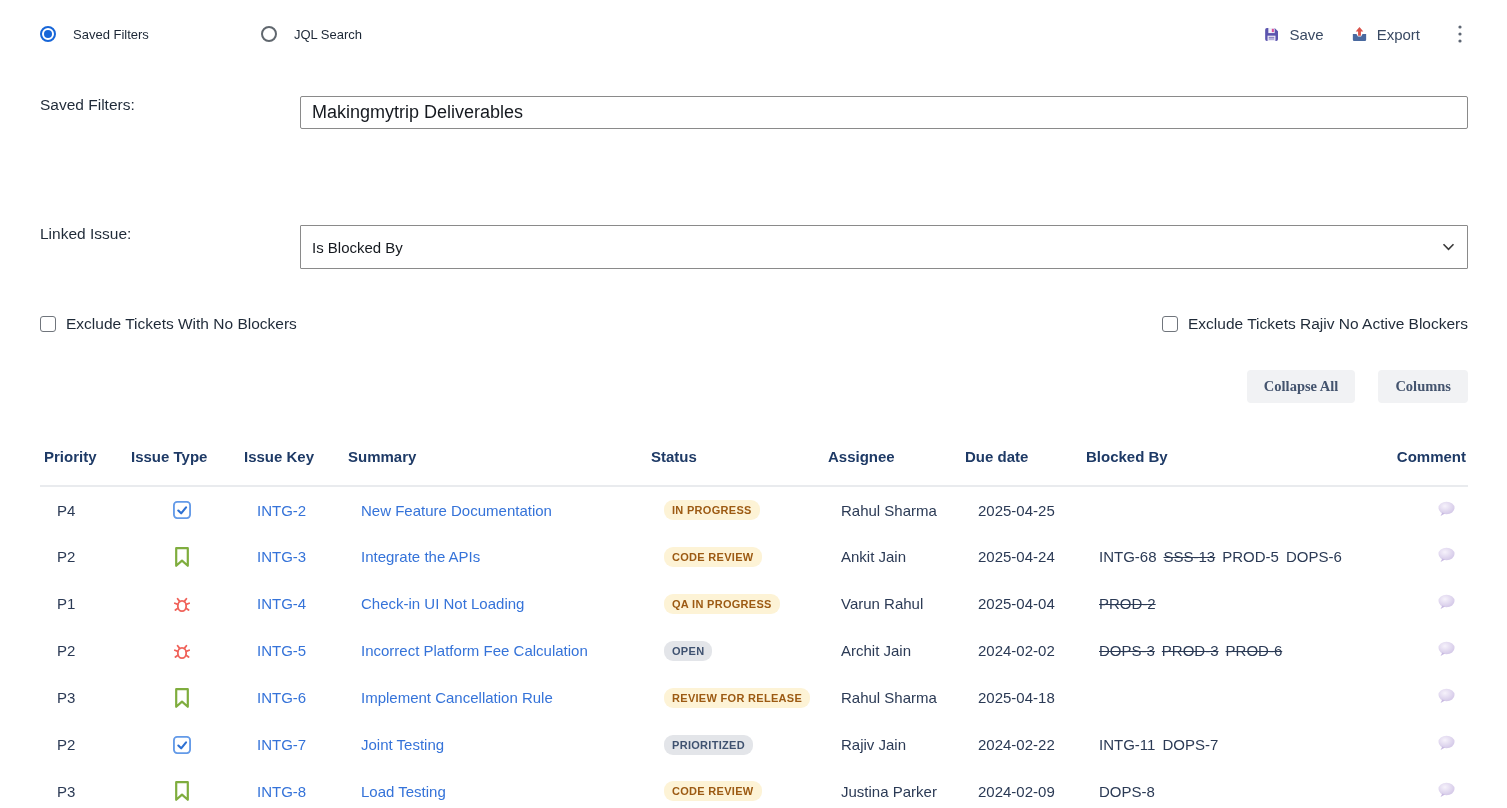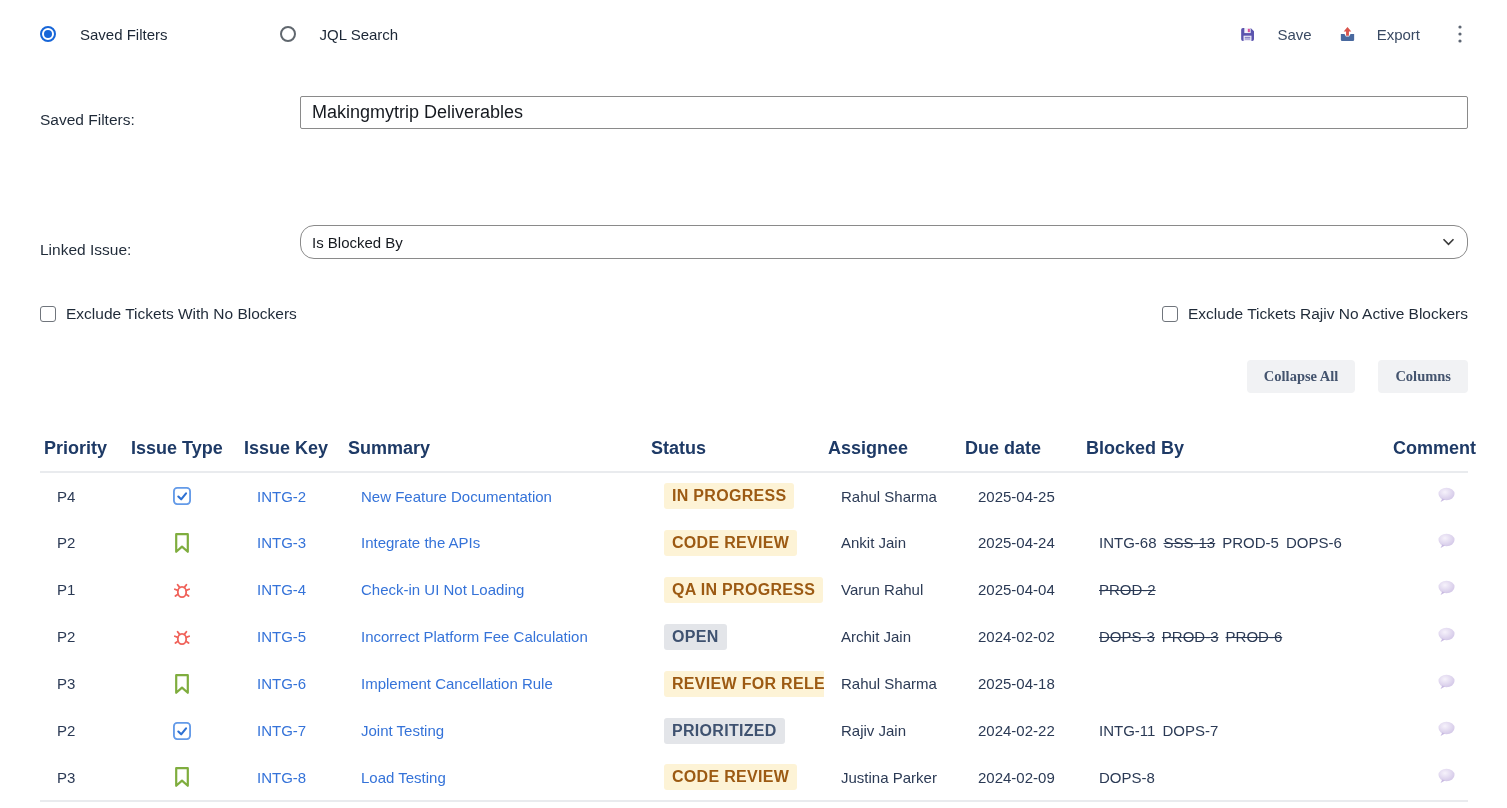--- a/index.html
+++ b/index.html
@@ -15,62 +15,62 @@
   *{box-sizing:border-box}
   html,body{margin:0;padding:0}
   body{
     width:1507px;height:808px;background:#ffffff;overflow:hidden;
     font-family:"Liberation Sans",sans-serif;color:var(--body-text);
   }
   .container{padding:0 39px 0 40px}
 
   
   .toolbar{display:flex;align-items:center;margin-top:22px;height:24px}
-  .radio-group{display:flex;align-items:center;gap:24px;cursor:pointer;font-size:15px;color:#1c2736}
+  .radio-group{display:flex;align-items:center;gap:17px;cursor:pointer;font-size:13px;color:#1c2736}
   .radio-group.jql{margin-left:112px}
   .radio{width:16px;height:16px;border-radius:50%;position:relative;background:#fff;flex:none}
   .radio.selected{border:2px solid var(--accent-blue)}
   .radio.selected::after{content:"";position:absolute;left:2px;top:2px;width:8px;height:8px;border-radius:50%;background:var(--accent-blue)}
   .radio.unselected{border:2px solid #60676e}
   .toolbar-right{margin-left:auto;display:flex;align-items:center;gap:26px}
-  .tool-btn{display:flex;align-items:center;gap:20px;font-size:15px;color:#3a4a63;cursor:pointer}
+  .tool-btn{display:flex;align-items:center;gap:8px;font-size:15px;color:#3a4a63;cursor:pointer}
   .kebab{display:flex;align-items:center;padding:0 6px;margin-left:6px;cursor:pointer}
 
   
-  .form-row{display:flex;align-items:flex-end}
+  .form-row{display:flex;align-items:flex-start}
   .form-label{width:260px;font-size:15.5px;color:#1f2a38}
   .text-input{flex:1;height:33px;border:1px solid #8a8a8a;border-radius:2px;padding:0 11px;
     font-size:18px;font-family:inherit;color:#15191f;background:#fff}
   .select-wrap{flex:1;position:relative}
-  .select-input{width:100%;height:34px;border:1px solid #8a8a8a;border-radius:14px;padding:4px 11px;
+  .select-input{width:100%;height:44px;border:1px solid #8a8a8a;border-radius:1px;padding:4px 11px;
     font-size:15px;color:#15191f;background:#fff;display:flex;align-items:center;cursor:pointer}
   .select-chevron{position:absolute;right:13px;top:50%;transform:translateY(-50%);pointer-events:none;display:flex}
 
   
   .checkbox-row{display:flex;justify-content:space-between;align-items:center;margin-top:46px}
   .checkbox-group{display:flex;align-items:center;gap:10px;font-size:15.5px;color:#1f2a38;cursor:pointer}
   .checkbox{width:16px;height:16px;border:1.5px solid #70757c;border-radius:3px;background:#fff;flex:none}
 
   
   .actions-row{display:flex;justify-content:flex-end;gap:23px;margin-top:37px}
   .ghost-btn{background:#f1f2f4;border:none;border-radius:4px;padding:8px 17px;
     font-size:14.5px;font-weight:600;color:#44546e;font-family:Liberation Serif, serif;cursor:pointer}
 
   
   table{border-collapse:collapse;table-layout:fixed;width:1428px;margin-top:39px}
-  thead th{font-size:18px;font-weight:700;color:var(--header-text);text-align:left;
-    padding:6px 4px 12px 4px;border-bottom:2px solid #e9ebee;white-space:nowrap}
+  thead th{font-size:15px;font-weight:700;color:var(--header-text);text-align:left;
+    padding:6px 4px 20px 4px;border-bottom:2px solid #e9ebee;white-space:nowrap}
   tbody td{font-size:15px;padding:0 4px 0 17px;height:47px;vertical-align:middle;white-space:nowrap;overflow:hidden}
   tbody tr:last-child td{border-bottom:2px solid #e9ebee}
   th.col-comment{text-align:right;padding-right:2px}
   td.col-comment{text-align:right;padding-right:12px}
   td.col-issuetype{text-align:center;padding-left:0}
   .type-icon{display:inline-flex;vertical-align:middle}
   .link{color:var(--link);text-decoration:none;cursor:pointer}
-  .badge{display:inline-block;font-size:16px;font-weight:700;padding:4px 8px;border-radius:3px;letter-spacing:.3px}
+  .badge{display:inline-block;font-size:11px;font-weight:700;padding:4px 8px;border-radius:9px;letter-spacing:.3px}
   .badge.yellow{background:var(--badge-yellow-bg);color:var(--badge-yellow-text)}
   .badge.gray{background:var(--badge-gray-bg);color:var(--badge-gray-text)}
   .blocked-item{margin-right:7px}
   .blocked-item.struck{text-decoration:line-through}
   .comment-btn{display:inline-flex;cursor:pointer}
 
   
   .pagination{display:flex;align-items:center;margin-top:15px;font-size:15px}
   .page-arrow{color:#3f83f1;padding:0 5px;cursor:pointer}
   .page-number{width:32px;height:30px;background:#dcdfe4;color:#3c63b8;display:flex;align-items:center;

